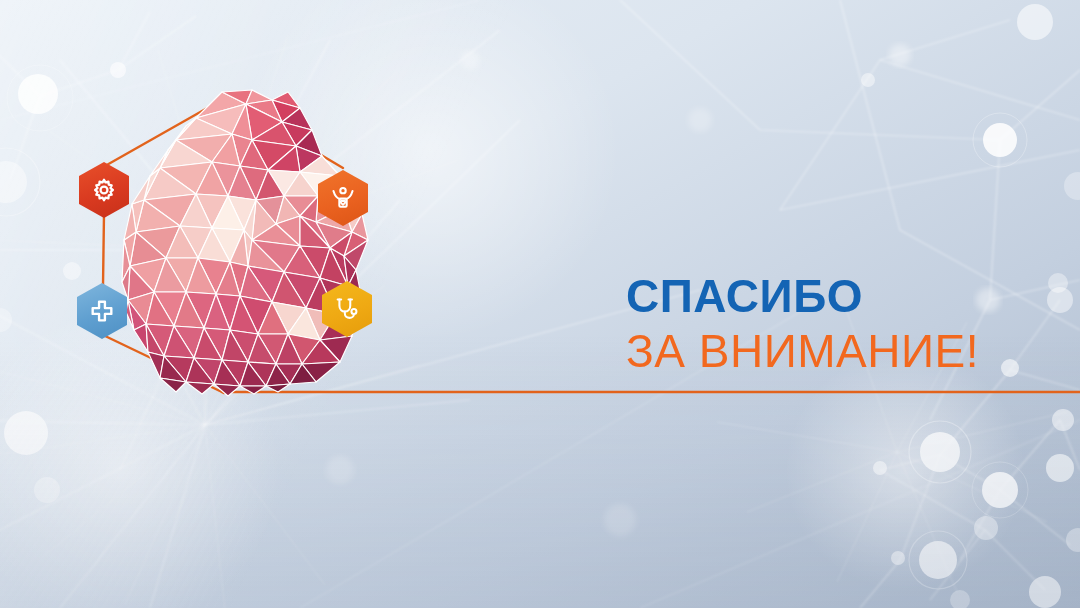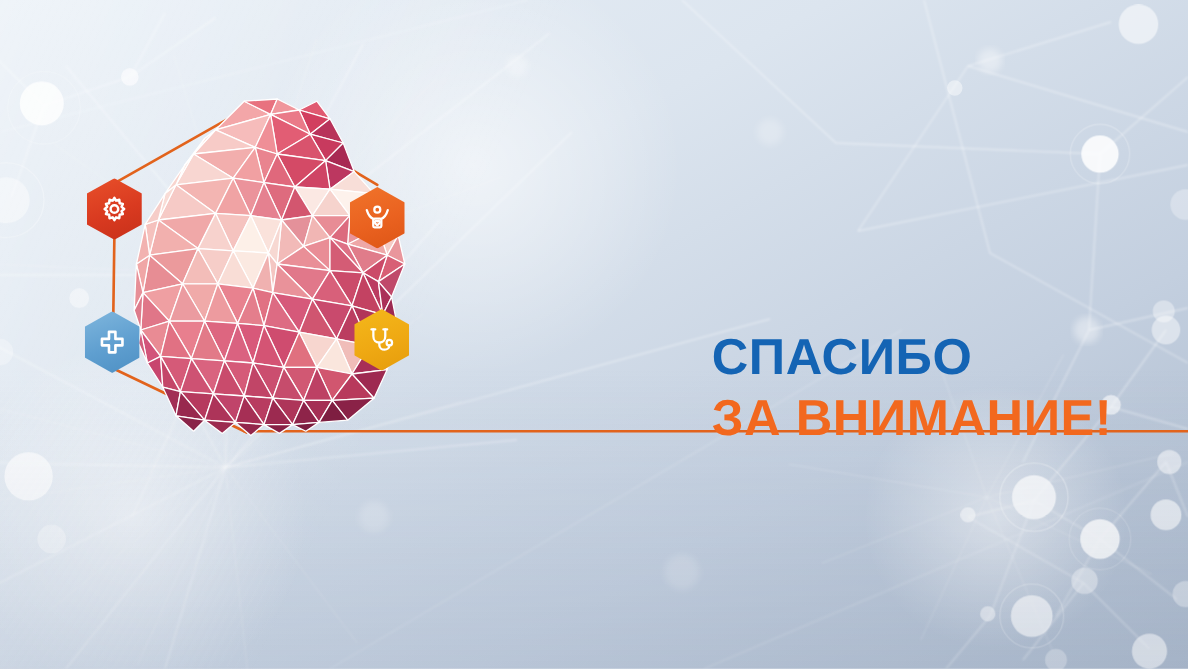--- a/index.html
+++ b/index.html
@@ -49,37 +49,36 @@
   .hex svg { width: 26px; height: 26px; display: block; }
 
   #hex-gear   { left: 79px;  top: 162px; background: linear-gradient(160deg,#e8502a 0%,#d93a20 55%,#c7301a 100%); }
   #hex-cross  { left: 77px;  top: 283px; background: linear-gradient(160deg,#7fb6dd 0%,#5f9fd0 55%,#4e90c4 100%); }
   #hex-person { left: 318px; top: 170px; background: linear-gradient(160deg,#f0742b 0%,#ea6220 55%,#dd5516 100%); }
   #hex-scope  { left: 322px; top: 281px; background: linear-gradient(160deg,#f4b81b 0%,#efa913 55%,#e59c0b 100%); }
 
   
   .headline {
     position: absolute;
-    left: 647px;
+    left: 626px;
     top: 273px;
     line-height: 1.0;
     letter-spacing: 0.5px;
     white-space: nowrap;
-    margin-top: 28px;
   }
   .line1 {
     font-size: 46px;
     font-weight: bold;
     color: #1464b4;
     display: block;
     margin-bottom: 9px;
   }
   .line2 {
     font-size: 46px;
-    font-weight: bold;
+    font-weight: normal;
     color: #f2681e;
     display: block;
   }
 </style>
 </head>
 <body>
 
 <div id="slide">
 
   <svg class="bg-layer" viewBox="0 0 1080 608" preserveAspectRatio="none">

